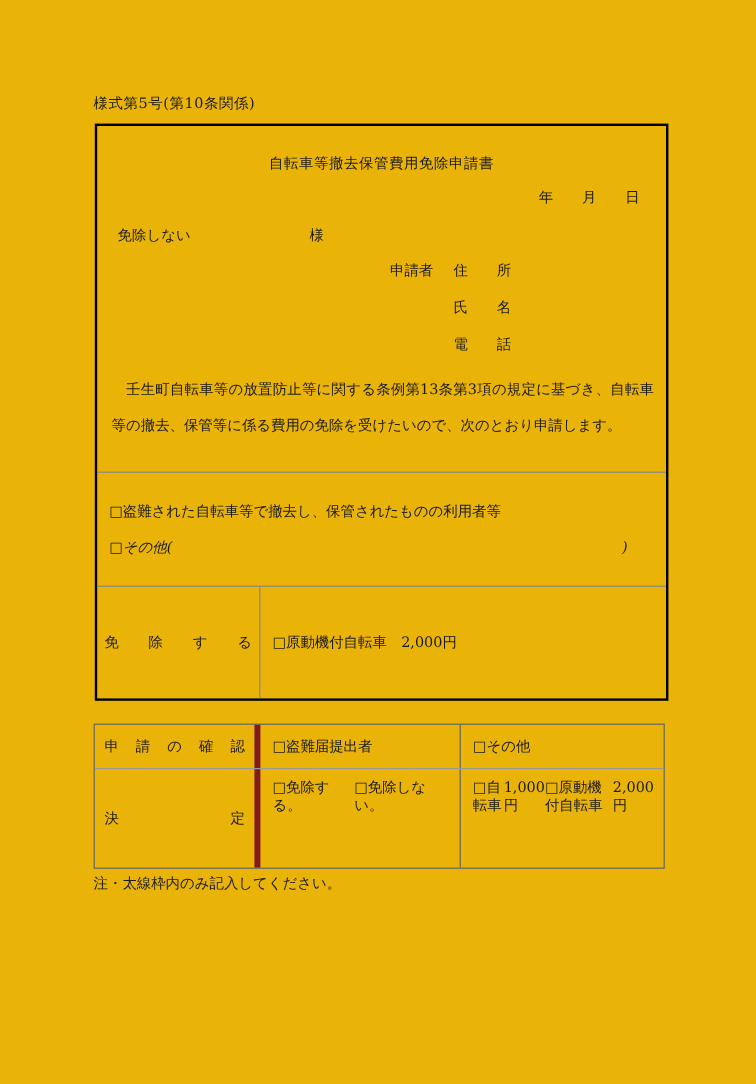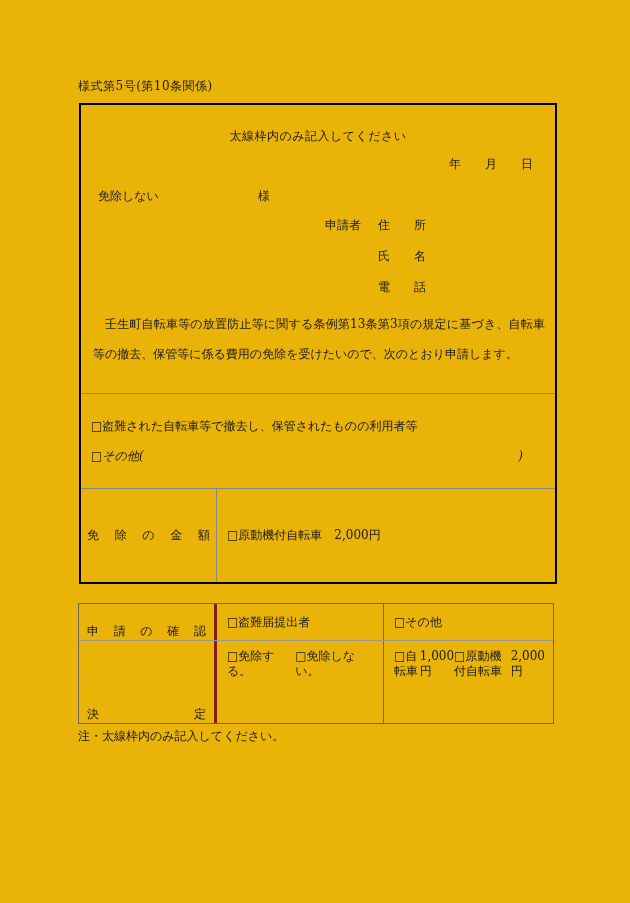--- a/index.html
+++ b/index.html
@@ -51,22 +51,22 @@
   .amt-bicycle { flex:0 0 167px; width:167px; border-right:1px solid #888; }
   .amt-moped { flex:1; }
 
   .second-table {
     left:78px; top:603px; width:476px; height:121px;
     border:1px solid #666; display:flex; flex-direction:column;
   }
   .s-row1 { height:37px; border-bottom:1px solid #999; display:flex; }
   .s-row2 { flex:1; display:flex; }
   .s-lab {
-    flex:0 0 138px; width:138px; border-right:3px solid #7f1d1d;
-    display:flex; flex-direction:column; justify-content:flex-end; padding:0 8px;
+    flex:0 0 138px; width:138px; border-right:5px solid #7f1d1d;
+    display:flex; flex-direction:column; justify-content:center; padding:0 8px;
   }
   .s-lab span { display:block; width:100%; text-align:justify; text-align-last:justify; }
   .s-c2 { flex:0 0 167px; width:167px; border-right:1px solid #666; }
   .s-c3 { flex:1; }
   .s-center { display:flex; align-items:center; padding-left:10px; }
   .s-stack {
     display:flex; flex-direction:row; justify-content:space-between;
     padding:8px 8px 8px 10px; line-height:15px;
   }
   .s-split { display:flex; justify-content:space-between; }
@@ -75,21 +75,21 @@
 </style>
 </head>
 <body>
 
 <div class="page">
 
   <div class="abs form-label">様式第5号(第10条関係)</div>
 
   <div class="abs main-box">
 
-    <div class="abs title">太線枠内のみ記入してください</div>
+    <div class="abs title">自転車等撤去保管費用免除申請書</div>
 
     <div class="abs date-line">年　　月　　日</div>
 
     <div class="abs recipient-line">
       <span>免除しない</span>
       <span class="honorific">様</span>
     </div>
 
     <div class="abs applicant-block">
       <div class="app-row">
@@ -113,21 +113,21 @@
         <div class="opt-cell">
           <div>□盗難された自転車等で撤去し、保管されたものの利用者等</div>
           <div class="opt-line2">
             <span>□その他(</span>
             <span>)</span>
           </div>
         </div>
       </div>
       <div class="i-rowB">
         <div class="lab-cell">
-          <span>免除の金額</span>
+          <span>免除する</span>
         </div>
         <div class="amt-cell amt-moped">□原動機付自転車　2,000円</div>
       </div>
     </div>
 
   </div>
 
   <div class="abs second-table">
     <div class="s-row1">
       <div class="s-lab">

